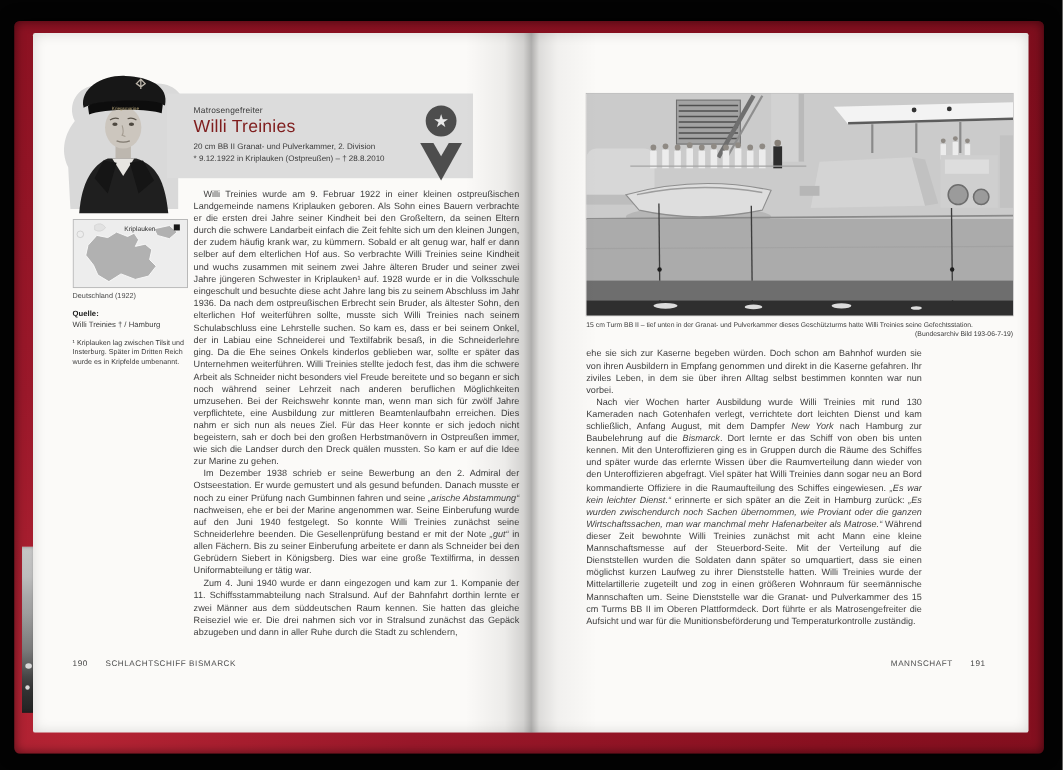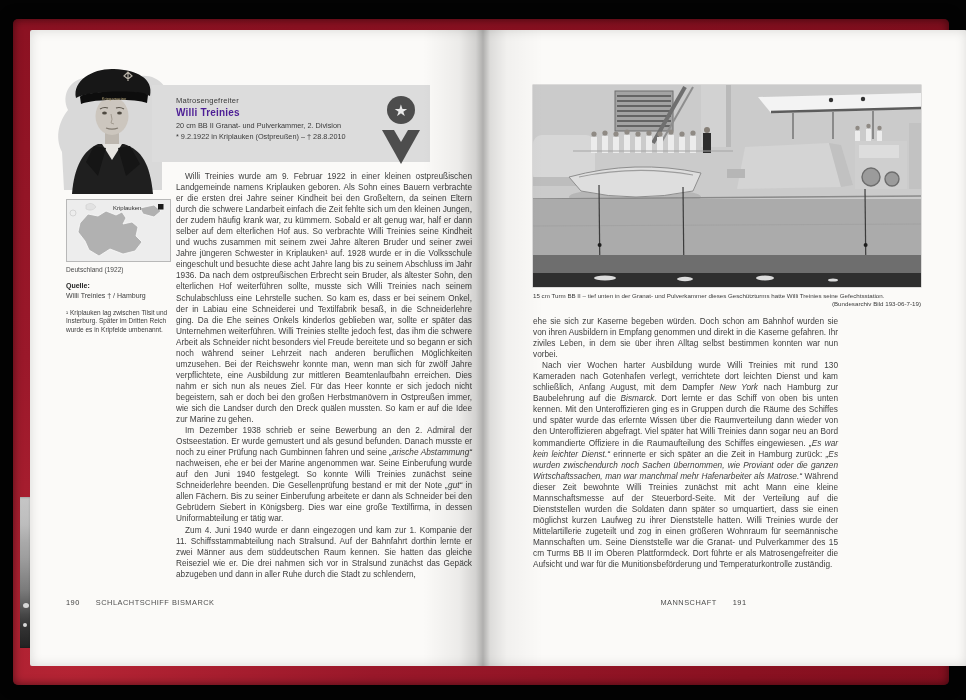--- a/index.html
+++ b/index.html
@@ -24,61 +24,60 @@
       #8a8a8a 52%, #7a7a7a 62%, #636363 70%, #474747 78%,
       #333333 86%, #222222 100%);
     box-shadow:inset -2px 0 3px rgba(0,0,0,.35);
   }
   .edge-strip .spot{position:absolute;left:3px;width:6px;height:5px;background:#d8d8d8;border-radius:50%;}
   
   .pages{
     position:absolute;left:30px;top:30px;width:905px;height:636px;
     background:#fbfaf8;border-radius:2px;
     box-shadow:inset 0 0 12px rgba(0,0,0,.14);
-    padding-left:32px;
   }
   .gutter{
     position:absolute;left:393px;top:0;width:120px;height:100%;pointer-events:none;
     background:linear-gradient(90deg,
       rgba(0,0,0,0) 0%, rgba(0,0,0,.06) 30%, rgba(0,0,0,.16) 44%,
       rgba(0,0,0,.30) 50%, rgba(0,0,0,.12) 56%, rgba(0,0,0,.04) 70%, rgba(0,0,0,0) 100%);
   }
   .page{position:absolute;top:0;height:100%;}
   .page-left{left:0;width:453px;}
   .page-right{left:453px;width:452px;}
 
   
   .portrait-wrap{position:absolute;left:24px;top:34px;width:128px;height:130px;}
   .profile-box{
     position:absolute;left:122px;top:55px;width:278px;height:77px;
     background:#dcdcdc;
   }
   .profile-box .inner{position:absolute;left:24px;top:11px;right:70px;}
   .profile-rank{font-size:7.6px;color:#3a3a3a;letter-spacing:.2px;}
-  .profile-name{font-size:10px;font-weight:bold;color:#4c1d95;margin:2px 0 3px 0;letter-spacing:.2px;}
+  .profile-name{font-size:16px;font-weight:normal;color:#7f1d1d;margin:2px 0 3px 0;letter-spacing:.2px;}
   .profile-role,.profile-dates{font-size:7.3px;color:#3a3a3a;line-height:10.5px;}
   .insignia{position:absolute;left:341px;top:62px;width:60px;height:80px;}
 
   .map-wrap{position:absolute;left:36px;top:169px;width:105px;height:63px;}
   .map-caption{position:absolute;left:36px;top:236px;font-size:6.6px;color:#4a4a4a;}
   .source{position:absolute;left:36px;top:251px;font-size:7px;color:#3c3c3c;line-height:9.5px;}
   .source .lbl{font-weight:bold;color:#222;}
   .footnote{position:absolute;left:36px;top:279px;width:106px;font-size:6.5px;line-height:8.4px;color:#3c3c3c;}
 
   .bodytext{color:#3e3e3e;font-size:8.25px;line-height:11.05px;text-align:justify;}
   .bodytext p{margin:0;}
   .bodytext p.indent{text-indent:9px;}
   .bodytext em{}
   .body-left{position:absolute;left:146px;top:141px;width:296px;}
   .body-right{position:absolute;left:50px;top:286px;width:305px;}
 
   .footer{position:absolute;top:568px;font-size:7.4px;letter-spacing:.5px;color:#4e4e4e;text-align:center;}
   .footer-left{left:36px;}
   .footer-left .num{margin-right:16px;color:#3f3f3f;}
-  .footer-right{left:43px;width:355px;}
+  .footer-right{left:58px;width:355px;text-align:right;}
   .footer-right .num{margin-left:16px;color:#3f3f3f;}
 
   
   .ship-photo{position:absolute;left:50px;top:55px;width:388px;height:202px;box-shadow:0 0 0 .5px #bdbdbd;}
   .photo-caption{position:absolute;left:50px;top:262px;width:388px;font-size:6.2px;line-height:7.8px;color:#3a3a3a;}
   .photo-caption .credit{display:block;text-align:right;}
 </style>
 </head>
 <body>
 
@@ -116,21 +115,21 @@
         <text x="60" y="36" font-size="4.2" fill="#b4a478" text-anchor="middle" font-family="Liberation Sans, sans-serif">Kriegsmarine</text>
         <path d="M70,12 l4,-4 l4,4 l-4,3 Z M74,8 l0,9" stroke="#b9b3a8" stroke-width="1.2" fill="none"></path>
       </svg>
     </div>
 
     <div class="profile-box">
       <div class="inner">
         <div class="profile-rank">Matrosengefreiter</div>
         <div class="profile-name">Willi Treinies</div>
         <div class="profile-role">20 cm BB II Granat- und Pulverkammer, 2. Division</div>
-        <div class="profile-dates">* 9.2.1922 in Kriplauken (Ostpreußen) – † 28.8.2010</div>
+        <div class="profile-dates">* 9.12.1922 in Kriplauken (Ostpreußen) – † 28.8.2010</div>
       </div>
     </div>
 
     <div class="insignia">
       <svg width="60" height="80" viewBox="0 0 60 80">
         <circle cx="30" cy="18" r="14" fill="#4d4d4d"></circle>
         <text x="30" y="23.5" font-size="16" text-anchor="middle" fill="#e9e9e9" font-family="DejaVu Sans, sans-serif">★</text>
         <polygon points="11,38 49,38 30,72" fill="#4d4d4d"></polygon>
         <polygon points="23,38 37,38 30,50" fill="#dcdcdc"></polygon>
       </svg>

